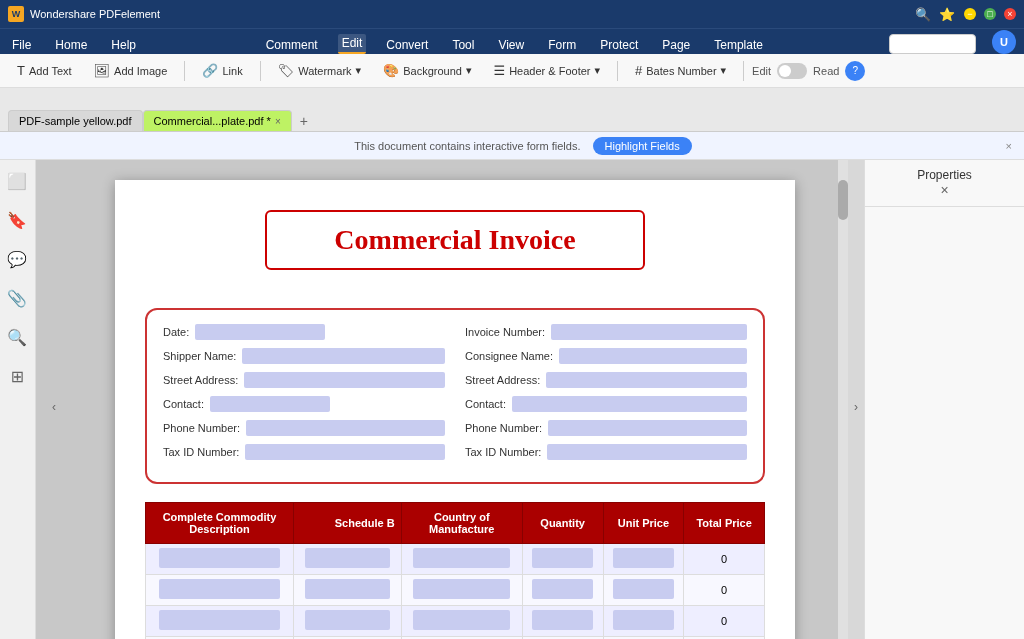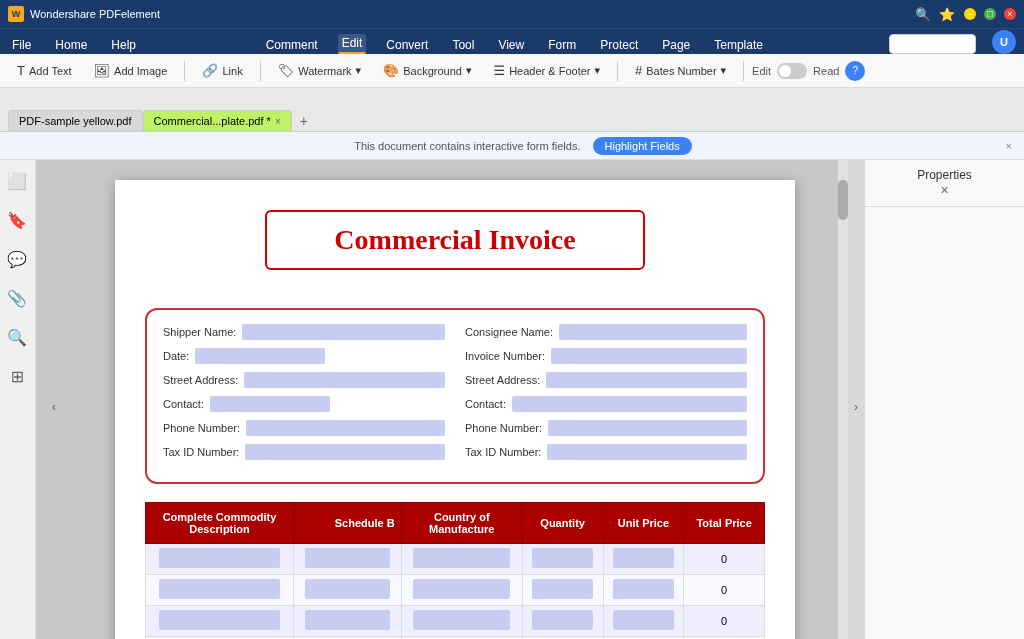--- a/index.html
+++ b/index.html
@@ -377,36 +377,36 @@
         <div style="display:flex;justify-content:center;margin-bottom:18px;">
           <div class="invoice-title-box">
             <div class="invoice-title">Commercial Invoice</div>
           </div>
         </div>
 
         <div class="form-section">
 
           <div class="form-row">
             <div class="form-half">
-              <span class="form-label">Shipper Name:</span>
-              <div class="form-input"></div>
-            </div>
-            <div class="form-half">
-              <span class="form-label">Consignee Name:</span>
-              <div class="form-input"></div>
-            </div>
-          </div>
-
-          <div class="form-row">
-            <div class="form-half">
               <span class="form-label">Date:</span>
               <div class="form-input-sm" style="width:130px;"></div>
             </div>
             <div class="form-half">
               <span class="form-label">Invoice Number:</span>
+              <div class="form-input"></div>
+            </div>
+          </div>
+
+          <div class="form-row">
+            <div class="form-half">
+              <span class="form-label">Shipper Name:</span>
+              <div class="form-input"></div>
+            </div>
+            <div class="form-half">
+              <span class="form-label">Consignee Name:</span>
               <div class="form-input"></div>
             </div>
           </div>
 
           <div class="form-row">
             <div class="form-half">
               <span class="form-label">Street Address:</span>
               <div class="form-input"></div>
             </div>
             <div class="form-half">

